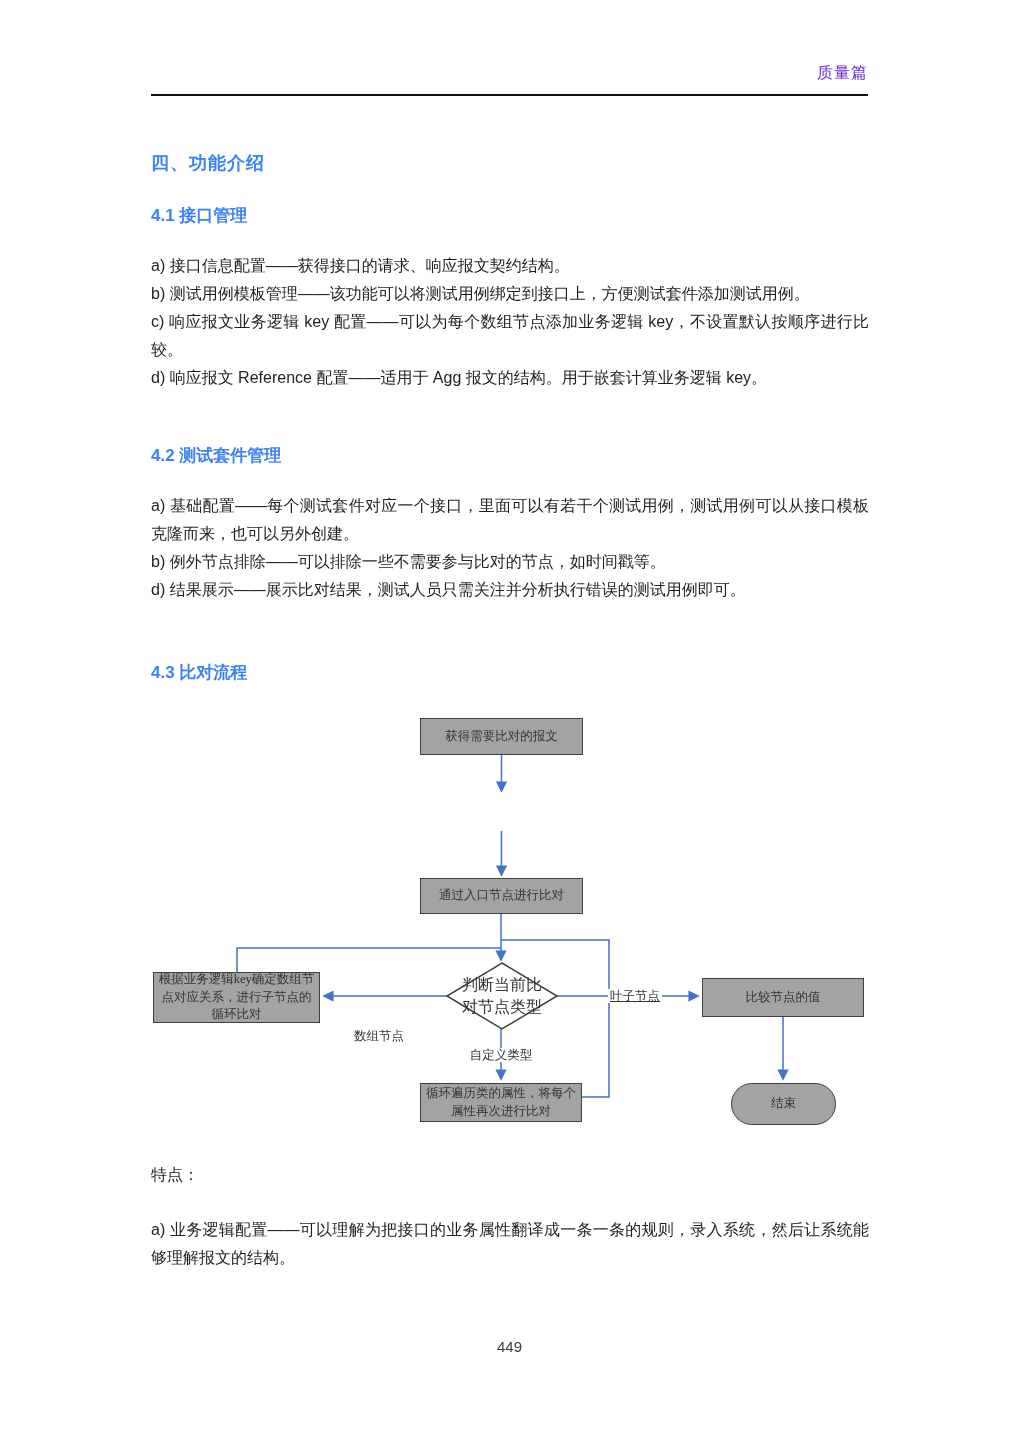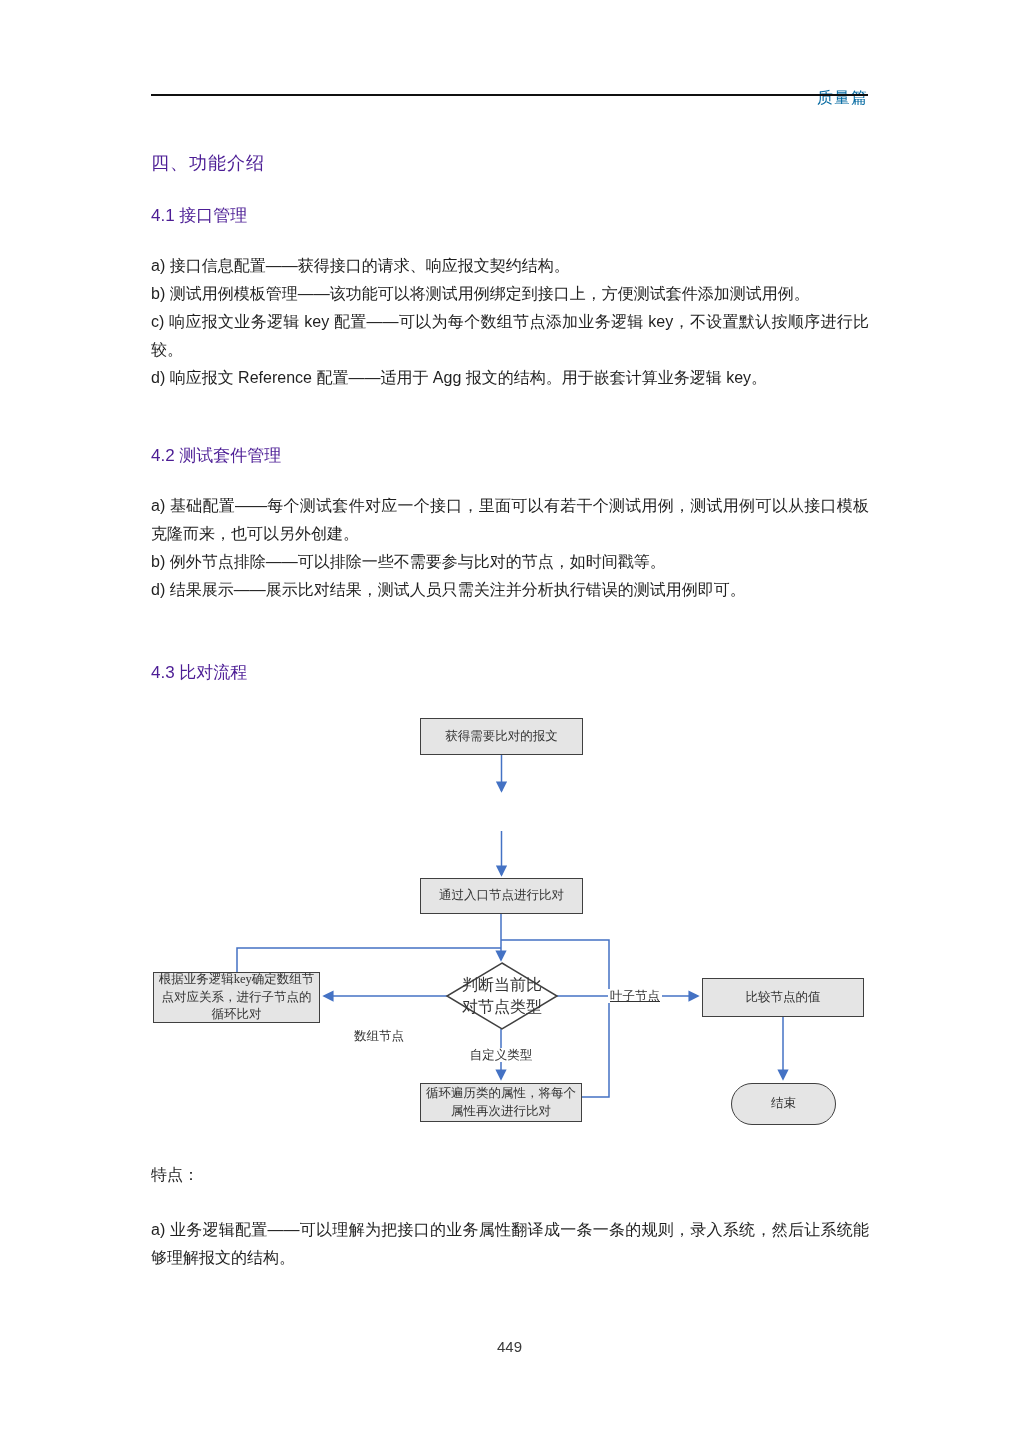--- a/index.html
+++ b/index.html
@@ -3,45 +3,45 @@
 <meta charset="utf-8">
 <style>
   html,body{margin:0;padding:0;}
   body{
     width:1019px;height:1440px;background:#ffffff;position:relative;
     font-family:"Liberation Sans",sans-serif;color:#1f1f1f;
     -webkit-font-smoothing:antialiased;
   }
   .running-header{
     position:absolute;left:151px;top:63px;width:717px;
-    text-align:right;font-size:16px;color:#0369a1;letter-spacing:1px;margin-top:25px;
+    text-align:right;font-size:16px;color:#6d28d9;letter-spacing:1px;
   }
   .header-rule{
     position:absolute;left:151px;top:94px;width:717px;height:2px;background:#101010;
   }
-  .h{position:absolute;left:151px;margin:0;font-weight:normal;color:#4c1d95;line-height:24px;}
+  .h{position:absolute;left:151px;margin:0;font-weight:bold;color:#3b82f6;line-height:24px;}
   .h1{top:151px;font-size:18px;letter-spacing:1px;}
   .h41{top:204px;font-size:17px;}
   .h42{top:444px;font-size:17px;}
   .h43{top:661px;font-size:17px;}
   .para{position:absolute;left:151px;width:718px;font-size:16px;line-height:28px;text-align:justify;}
   .para p{margin:0;}
   .p41{top:252px;}
   .p42{top:492px;}
   .features-label{position:absolute;left:151px;top:1161px;font-size:16px;line-height:28px;}
   .features-para{top:1216px;}
   .page-number{
     position:absolute;left:0;top:1338px;width:1019px;text-align:center;
     font-size:15px;color:#3a3a3a;
   }
   
   .flowchart{position:absolute;left:140px;top:700px;width:740px;height:440px;}
   .flowchart svg{position:absolute;left:0;top:0;}
   .fc-node{
-    position:absolute;box-sizing:border-box;background:#e5e5e5;
+    position:absolute;box-sizing:border-box;background:#a3a3a3;
     border:1.5px solid #404040;display:flex;align-items:center;justify-content:center;
     text-align:center;font-family:"Liberation Serif",serif;font-size:12.5px;
     color:#333;line-height:1.4;
   }
   .fc-plain{
     position:absolute;box-sizing:border-box;background:transparent;border:none;
     display:flex;align-items:center;justify-content:center;text-align:center;
     font-family:"Liberation Serif",serif;font-size:16px;color:#333;line-height:1.35;
   }
   .fc-elabel{

